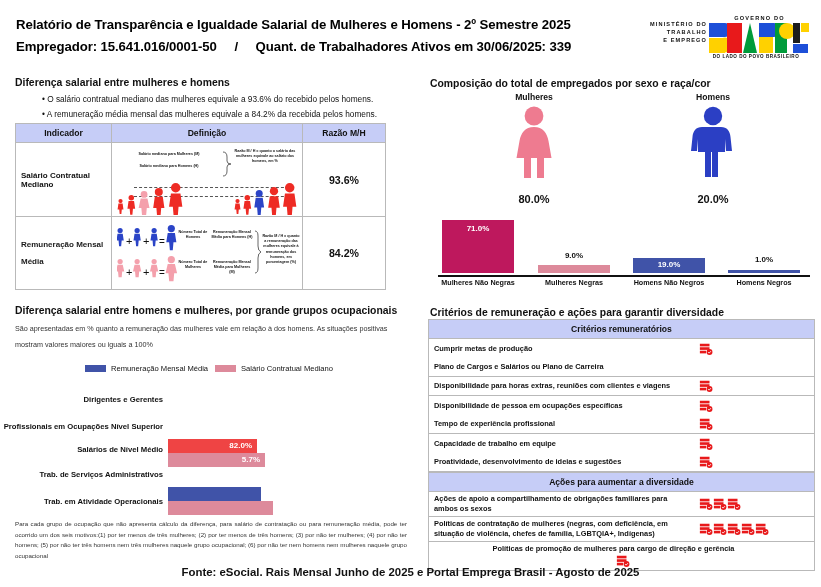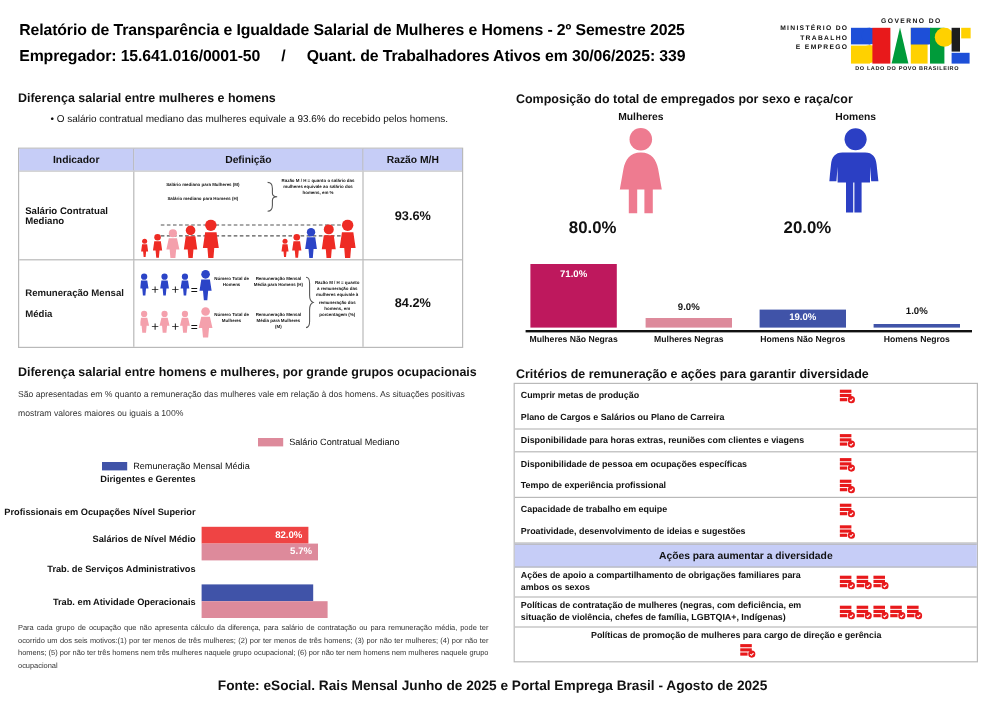--- a/index.html
+++ b/index.html
@@ -79,21 +79,21 @@
 
   .mini { position:absolute; font-size:3.7px; font-weight:bold; color:#111; line-height:5.2px; }
   .mini.c { text-align:center; }
 
   
   .comp { position:absolute; left:428px; top:92px; width:390px; height:105px; }
   .comp-lbl {
     position:absolute; font-size:8.6px; font-weight:bold; color:#111; text-align:center; width:120px;
   }
   .comp-pct {
-    position:absolute; font-size:14px; font-weight:bold; color:#111; text-align:left; width:120px;
+    position:absolute; font-size:11px; font-weight:bold; color:#111; text-align:center; width:120px;margin-top:12px;
   }
 
   
   .racechart { position:absolute; left:428px; top:205px; width:392px; height:85px; }
   .axis { position:absolute; left:10px; top:70px; width:372px; height:2.4px; background:#111; }
   .rbar { position:absolute; bottom:17px; }
   .rbar .val {
     position:absolute; left:0; width:100%; text-align:center;
     font-size:8px; font-weight:bold;
   }
@@ -179,20 +179,21 @@
         <rect x="84" y="0" width="7" height="20" fill="#1d1d1d"></rect>
         <rect x="84" y="21" width="15" height="9" fill="#1d4fd8"></rect>
         <rect x="92" y="0" width="8" height="9" fill="#ffd100"></rect>
       </svg>
       <div class="gov-bot">DO LADO DO POVO BRASILEIRO</div>
     </div>
   </div>
 
   <div class="sec-h" style="left:15px; top:77px;">Diferença salarial entre mulheres e homens</div>
   <div class="bullet" style="left:42px; top:94px;">• O salário contratual mediano das mulheres equivale a 93.6% do recebido pelos homens.</div>
+  <div class="bullet" style="left:42px; top:109px;">• A remuneração média mensal das mulheres equivale a 84.2% da recebida pelos homens.</div>
 
   <div class="tbl1">
     <div class="r head">
       <div class="c1">Indicador</div>
       <div class="c2">Definição</div>
       <div class="c3">Razão M/H</div>
     </div>
 
     <div class="r body1 rowA">
       <div class="c1 ind rowA">Salário Contratual Mediano</div>
@@ -361,21 +362,21 @@
     <div class="rbar" style="left:300px; width:72px; height:3px; background:#4053a8;">
       <span class="val" style="top:-15px; color:#111;">1.0%</span>
     </div>
     <div class="rcat" style="left:290px; width:92px;">Homens Negros</div>
   </div>
 
   <div class="sec-h" style="left:15px; top:305px;">Diferença salarial entre homens e mulheres, por grande grupos ocupacionais</div>
   <div class="occ-note" style="left:15px; top:324px;">São apresentadas em % quanto a remuneração das mulheres vale em relação à dos homens. As situações positivas</div>
   <div class="occ-note" style="left:15px; top:340px;">mostram valores maiores ou iguais a 100%</div>
 
-  <div class="legend" style="left:85px; top:384px;">
+  <div class="legend" style="left:85px; top:364px;">
     <span class="sw" style="background:#4053a8;"></span>
     <span>Remuneração Mensal Média</span>
   </div>
   <div class="legend" style="left:215px; top:364px;">
     <span class="sw" style="background:#dd8a9b;"></span>
     <span>Salário Contratual Mediano</span>
   </div>
 
   <div class="occ-lbl" style="left:0px; top:395px; width:163px;">Dirigentes e Gerentes</div>
   <div class="occ-lbl" style="left:0px; top:422px; width:163px;">Profissionais em Ocupações Nível Superior</div>
@@ -395,20 +396,21 @@
   </div>
   <div class="occ-bar" style="left:168px; top:501px; width:105px; background:#dd8a9b;">
     <span class="v"></span>
   </div>
 
   <div class="footnote">Para cada grupo de ocupação que não apresenta cálculo da diferença, para salário de contratação ou para remuneração média, pode ter ocorrido um dos seis motivos:(1) por ter menos de três mulheres; (2) por ter menos de três homens; (3) por não ter mulheres; (4) por não ter homens; (5) por não ter três homens nem três mulheres naquele grupo ocupacional; (6) por não ter nem homens nem mulheres naquele grupo ocupacional</div>
 
   <div class="sec-h" style="left:430px; top:307px;">Critérios de remuneração e ações para garantir diversidade</div>
 
   <div class="tbl2">
+    <div class="hrow">Critérios remuneratórios</div>
 
     <div class="drow" style="border-bottom:none;">
       <div class="txt">Cumprir metas de produção</div>
       <div class="marks">
         <svg width="14" height="14" viewBox="0 0 16 16">
             <rect x="1" y="2" width="11" height="3" fill="#e8191b"></rect>
             <rect x="1" y="6" width="11" height="3" fill="#e8191b"></rect>
             <rect x="1" y="10" width="7" height="3" fill="#e8191b"></rect>
             <circle cx="12" cy="11.5" r="3.4" fill="#e8191b"></circle>
             <path d="M10.5 11.6 l1.1 1.1 l2 -2.2" stroke="#fff" stroke-width="1" fill="none"></path>

